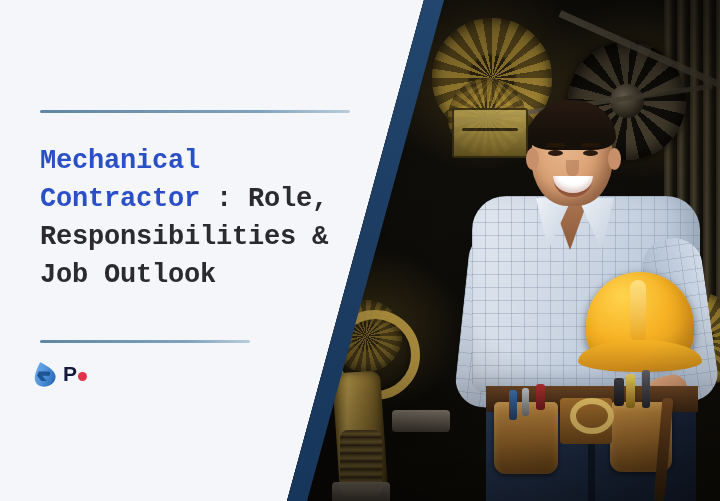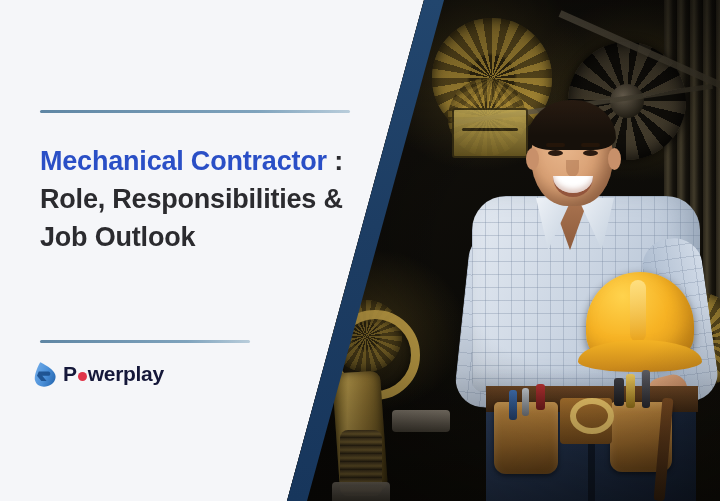--- a/index.html
+++ b/index.html
@@ -427,20 +427,21 @@
     left: 40px;
     top: 142px;
     width: 330px;
     margin: 0;
     font-size: 27px;
     line-height: 38px;
     font-weight: bold;
     letter-spacing: -.2px;
     color: #2b2b2f;
     pointer-events: auto;
+    font-family: Liberation Mono, monospace;
   }
   .headline .accent { color: #2a4fc6; }
 
   .logo {
     position: absolute;
     left: 30px;
     top: 360px;
     display: flex;
     align-items: center;
     gap: 5px;
@@ -545,18 +546,17 @@
             <stop offset="55%" stop-color="#4a8fd8"></stop>
             <stop offset="100%" stop-color="#1f5fa8"></stop>
           </linearGradient>
         </defs>
         <path d="M16 2 C16 2 4 13 4 20.5 C4 26.3 9.4 30.5 16 30.5 C22.6 30.5 28 26.3 28 20.5 C28 13 16 2 16 2 Z" fill="url(#dropGrad)" transform="rotate(-18 16 16)"></path>
         <path d="M10 13 L21 13 C24 13 24 18 21 18 L14 18 L19 24 L13 24 L8 18 Z" fill="#1b4f8d" opacity="0.92"></path>
       </svg>
       <span class="logo-word">
           <span>P</span>
           <span class="logo-dot"></span>
-          <span>werplay</span>
         </span>
     </div>
 
   </div>
 </div>
 
 </body></html>

